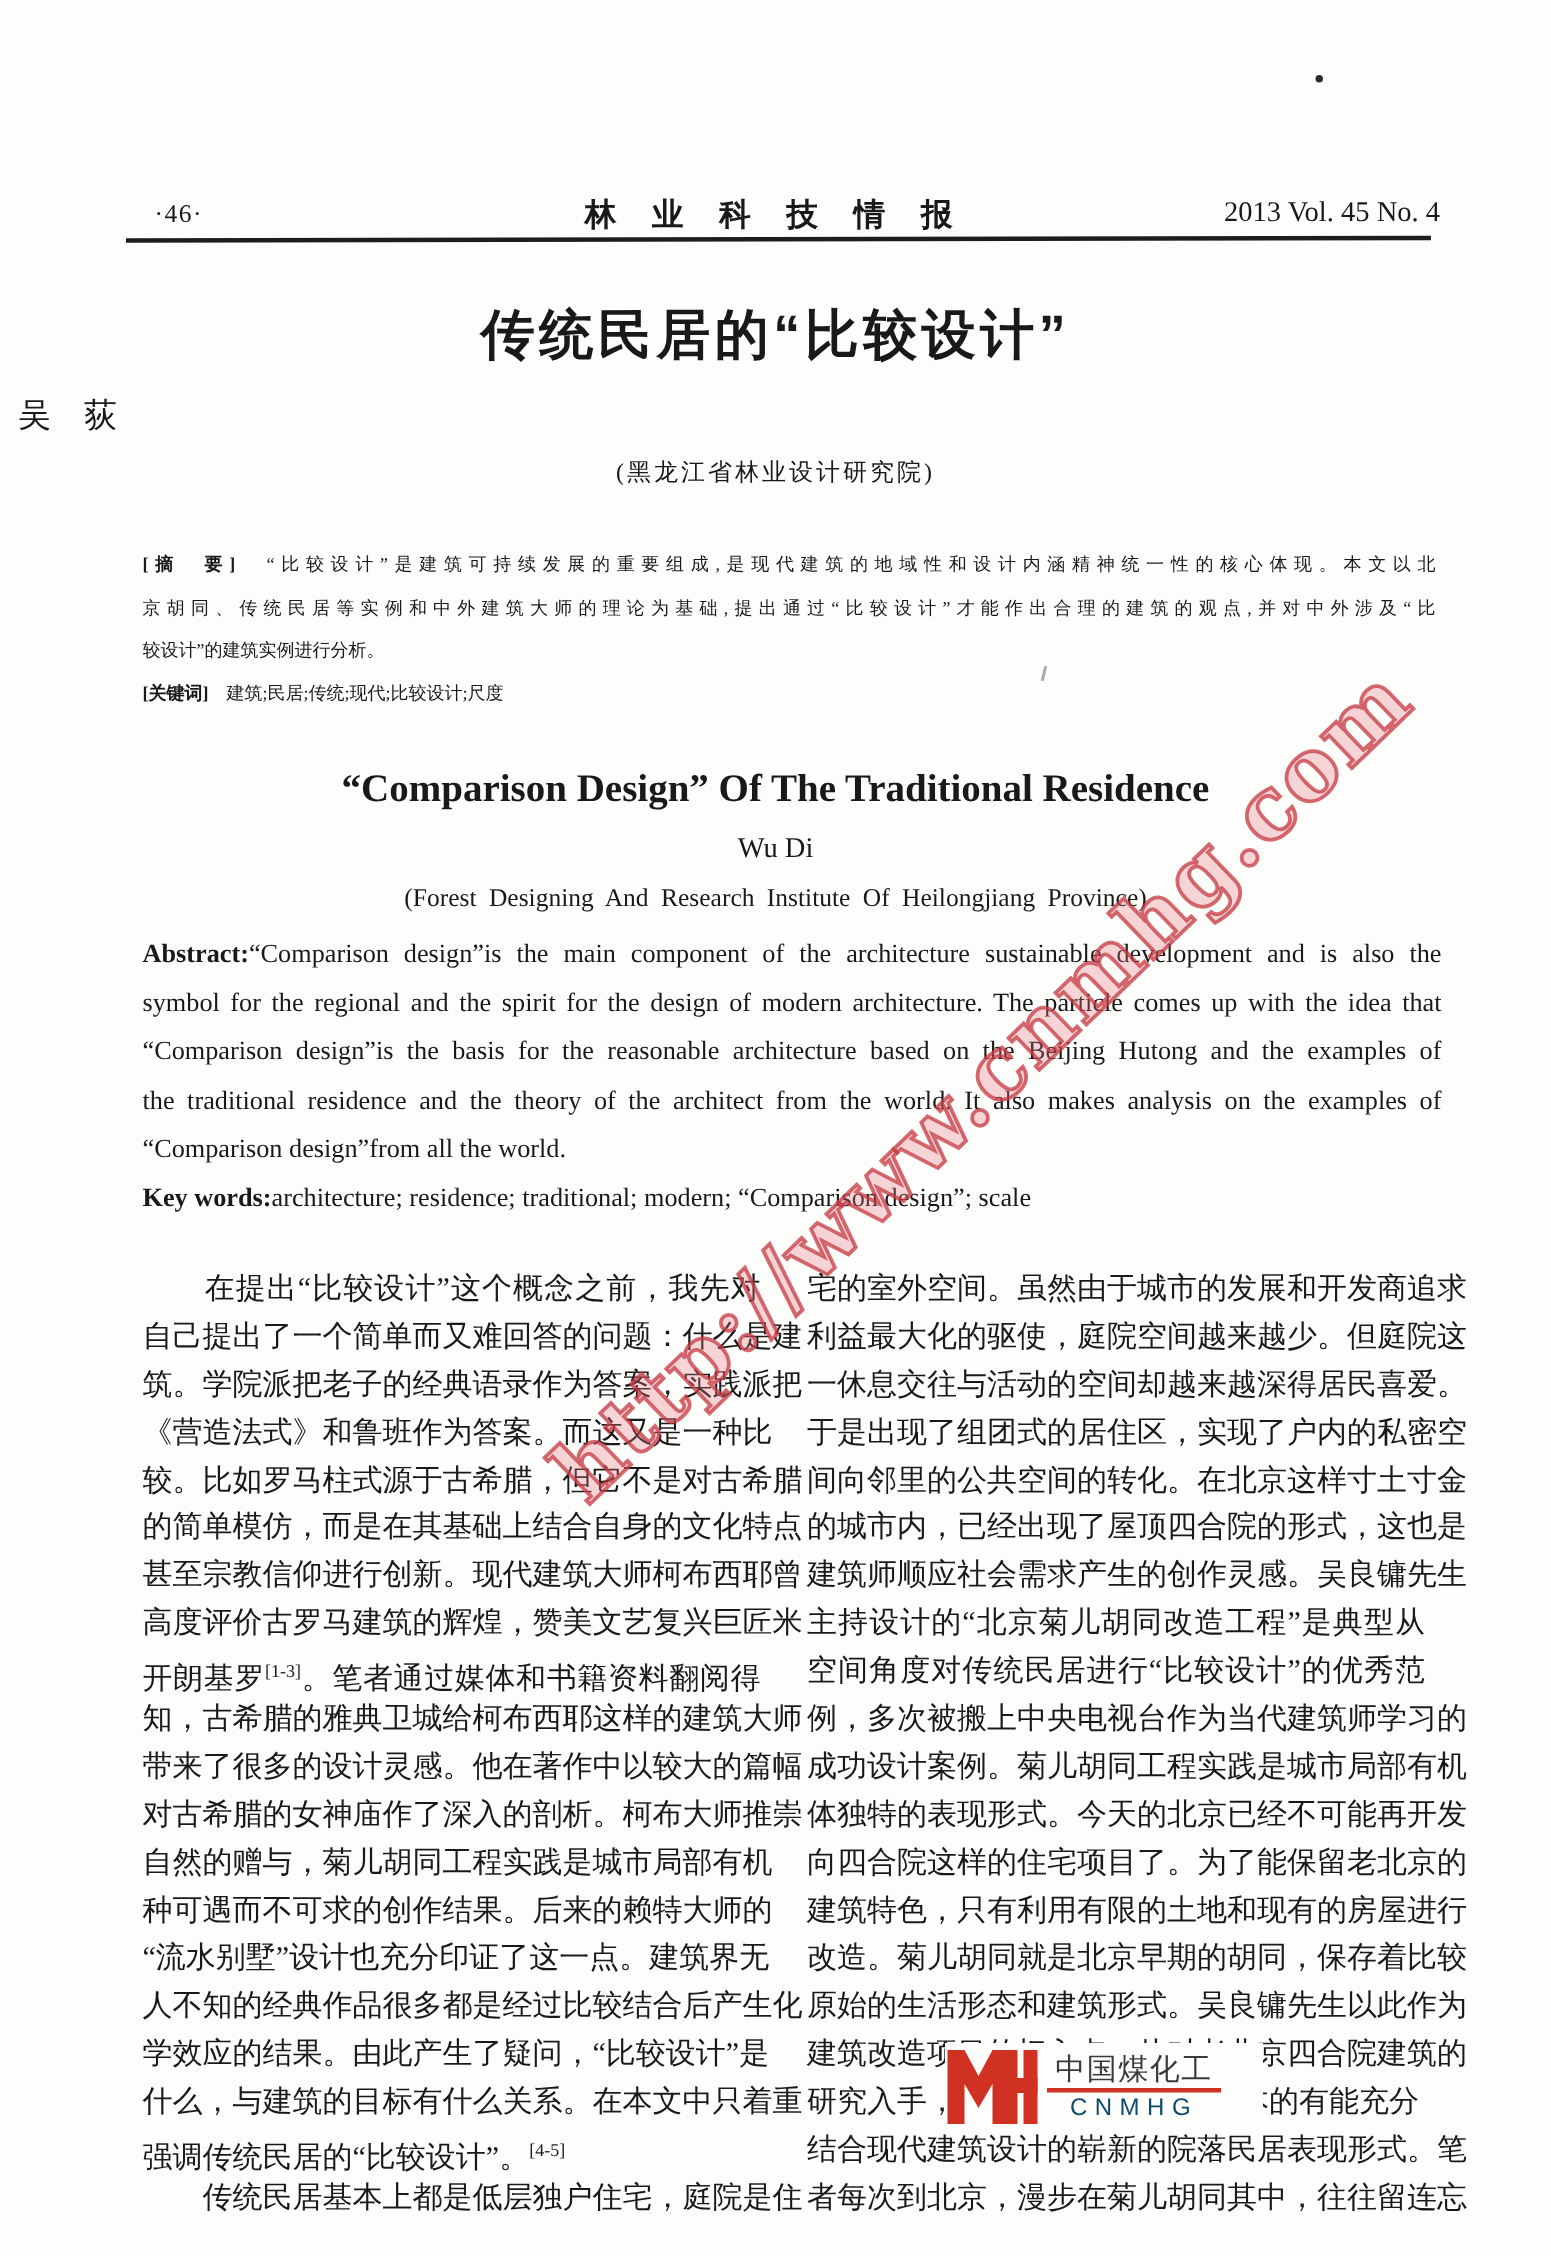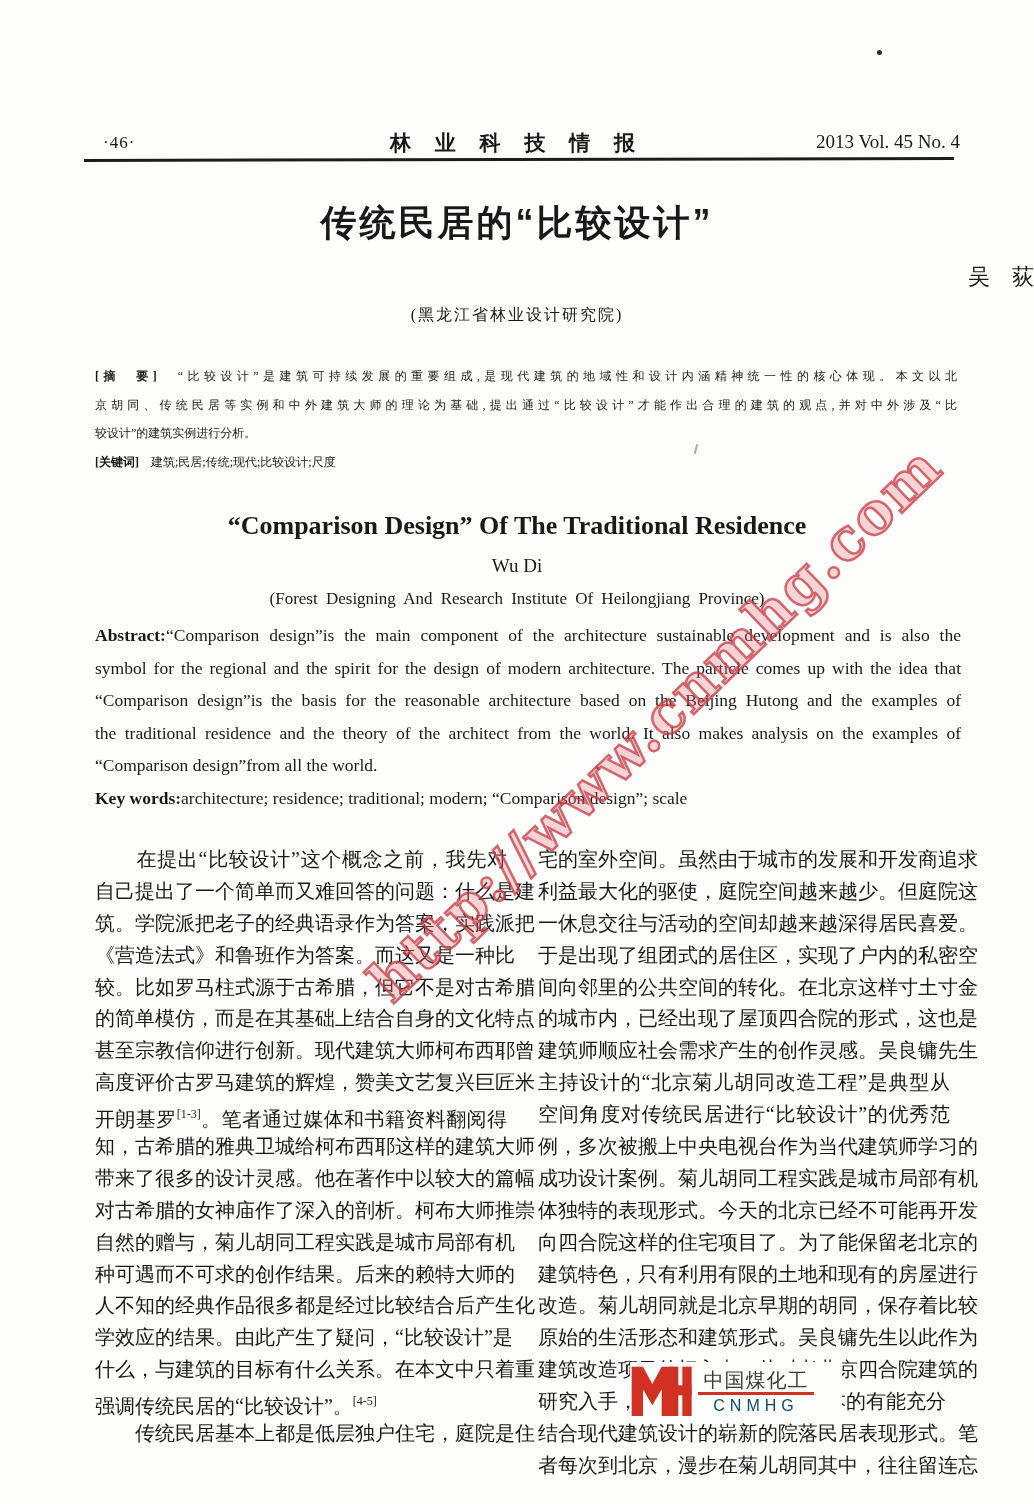--- a/index.html
+++ b/index.html
@@ -11,21 +11,21 @@
   .hdr-journal{position:absolute;left:0;right:0;top:129px;text-align:center;
                font-size:21px;font-weight:bold;letter-spacing:9px;
                font-family:"Liberation Sans",sans-serif;}
   .hdr-issue{position:absolute;right:74px;top:131px;font-size:19px;}
   .hdr-rule{position:absolute;left:84px;right:80px;top:158px;height:3px;background:#1d1d1d;
             transform:rotate(-0.12deg);}
 
   
   .title-cn{position:absolute;left:0;right:0;top:199px;text-align:center;font-size:36px;
             font-weight:bold;letter-spacing:3px;font-family:"Liberation Sans",sans-serif;}
-  .author-cn{position:absolute;left:0;right:0;top:262px;text-align:right;font-size:22px;}
+  .author-cn{position:absolute;left:12px;right:0;top:262px;text-align:left;font-size:22px;}
   .affil-cn{position:absolute;left:0;right:0;top:305px;text-align:center;font-size:16px;letter-spacing:2px;}
 
   
   .abs-cn{position:absolute;left:95px;width:862px;top:362px;font-size:12px;}
   .abs-cn .tline{line-height:28.5px;height:28.5px;white-space:nowrap;}
 
   
   .title-en{position:absolute;left:0;right:0;top:511px;text-align:center;font-size:26px;font-weight:bold;}
   .author-en{position:absolute;left:0;right:0;top:555px;text-align:center;font-size:19px;font-weight:normal;}
   .affil-en{position:absolute;left:0;right:0;top:589px;text-align:center;font-size:17px;word-spacing:4px;}
@@ -107,20 +107,21 @@
         <div class="tline jz"><span>较。比如罗马柱式源于古希腊，但它不是对古希腊</span></div>
         <div class="tline jz"><span>的简单模仿，而是在其基础上结合自身的文化特点</span></div>
         <div class="tline jz"><span>甚至宗教信仰进行创新。现代建筑大师柯布西耶曾</span></div>
         <div class="tline jz"><span>高度评价古罗马建筑的辉煌，赞美文艺复兴巨匠米</span></div>
         <div class="tline jz"><span>开朗基罗</span><span class="sup">[1-3]</span><span>。笔者通过媒体和书籍资料翻阅得</span></div>
         <div class="tline jz"><span>知，古希腊的雅典卫城给柯布西耶这样的建筑大师</span></div>
         <div class="tline jz"><span>带来了很多的设计灵感。他在著作中以较大的篇幅</span></div>
         <div class="tline jz"><span>对古希腊的女神庙作了深入的剖析。柯布大师推崇</span></div>
         <div class="tline jz"><span>自然的赠与，菊儿胡同工程实践是城市局部有机</span></div>
         <div class="tline jz"><span>种可遇而不可求的创作结果。后来的赖特大师的</span></div>
+        <div class="tline jz"><span>“流水别墅”设计也充分印证了这一点。建筑界无</span></div>
         <div class="tline jz"><span>人不知的经典作品很多都是经过比较结合后产生化</span></div>
         <div class="tline jz"><span>学效应的结果。由此产生了疑问，“比较设计”是</span></div>
         <div class="tline jz"><span>什么，与建筑的目标有什么关系。在本文中只着重</span></div>
         <div class="tline"><span>强调传统民居的“比较设计”。</span><span class="sup">[4-5]</span></div>
         <div class="tline jz"><span>　　传统民居基本上都是低层独户住宅，庭院是住</span></div>
       </div>
     <div class="col">
         <div class="tline jz"><span>宅的室外空间。虽然由于城市的发展和开发商追求</span></div>
         <div class="tline jz"><span>利益最大化的驱使，庭院空间越来越少。但庭院这</span></div>
         <div class="tline jz"><span>一休息交往与活动的空间却越来越深得居民喜爱。</span></div>

